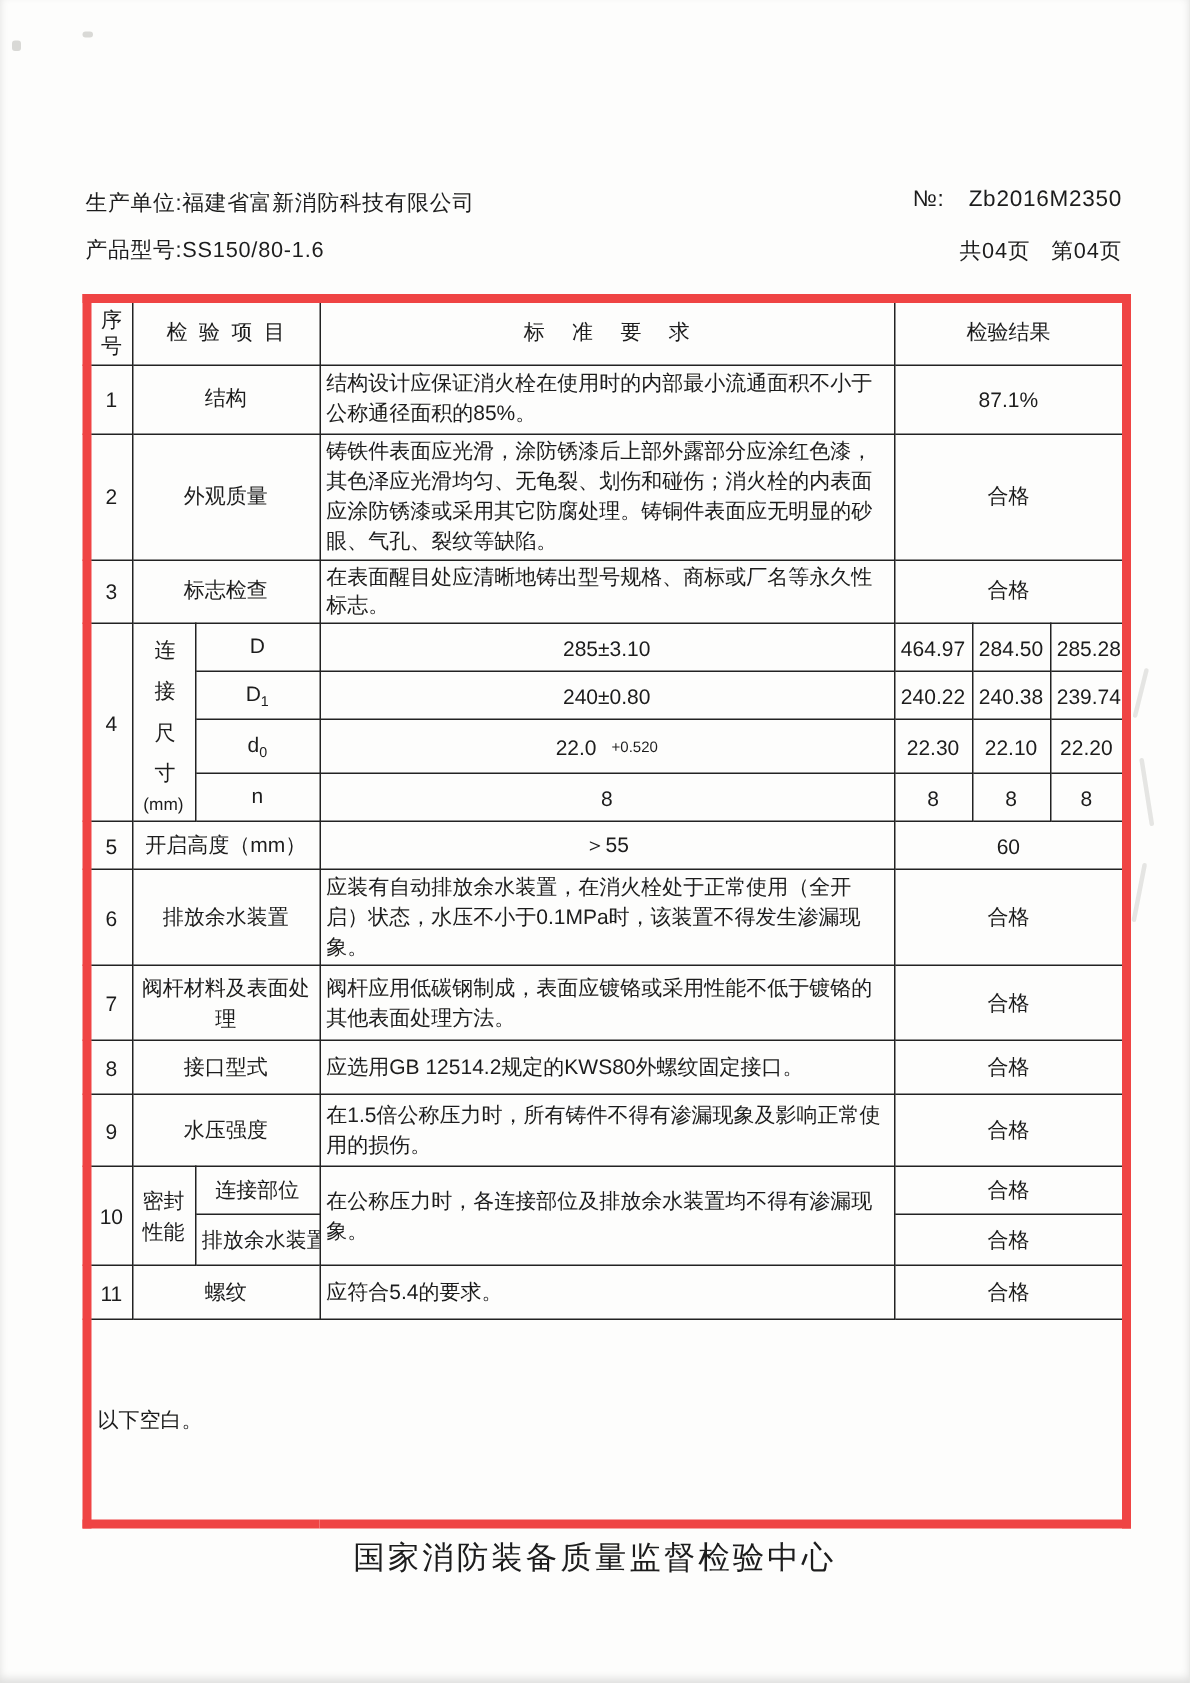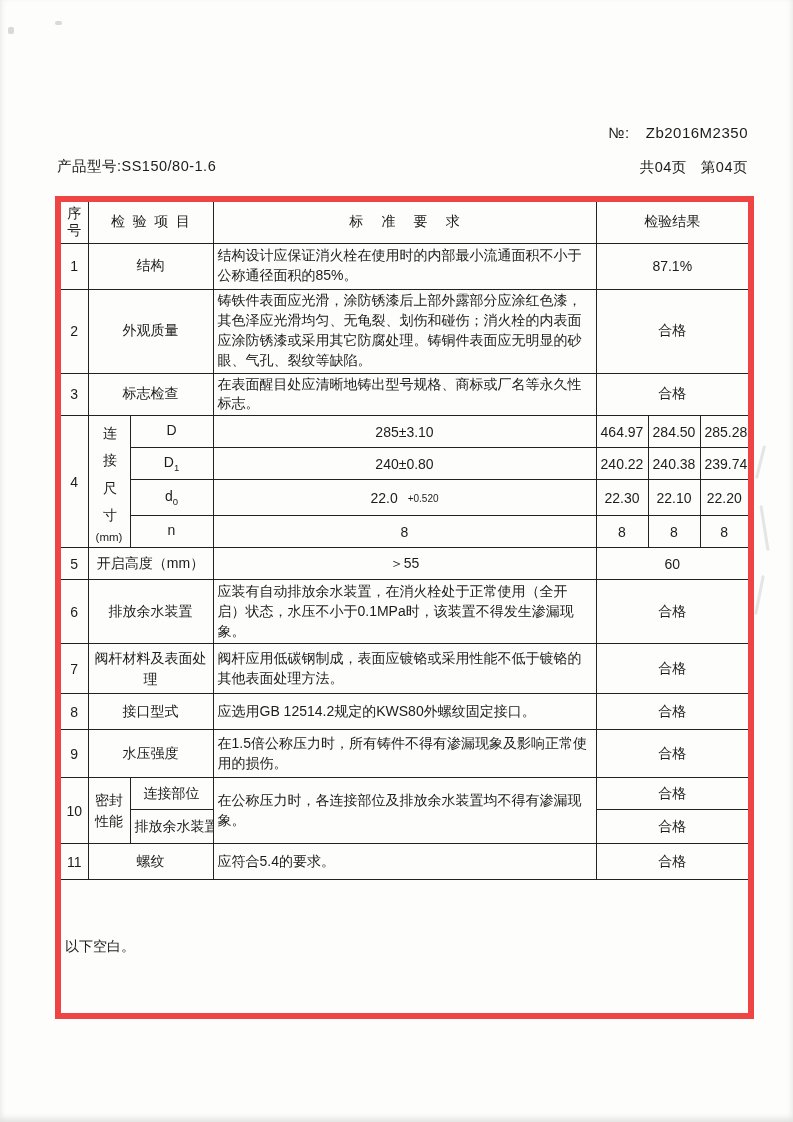--- a/index.html
+++ b/index.html
@@ -61,20 +61,23 @@
 
 <div id="page">
 
   <div class="speck" style="left:8px;top:27px;width:6px;height:7px;"></div>
   <div class="speck" style="left:55px;top:21px;width:7px;height:4px;"></div>
   <div class="bleed" style="left:759px;top:445px;height:34px;transform:rotate(14deg);"></div>
   <div class="bleed" style="left:763px;top:505px;height:46px;transform:rotate(-9deg);"></div>
   <div class="bleed" style="left:758px;top:575px;height:40px;transform:rotate(11deg);"></div>
 
 
+  <div class="meta-line" id="producer-line">
+    <span>生产单位:</span><span>福建省富新消防科技有限公司</span>
+  </div>
 
   <div class="meta-line" id="report-no">
     <span class="no-label">№:</span><span>Zb2016M2350</span>
   </div>
 
   <div class="meta-line" id="model-line">
     <span>产品型号:</span><span>SS150/80-1.6</span>
   </div>
 
   <div class="meta-line" id="page-count">
@@ -215,14 +218,15 @@
     </tr>
 
     <tr style="height:136px">
       <td colspan="7" class="blank-cell">
         <span>以下空白。</span>
       </td>
     </tr>
   </tbody>
     </table>
 
+  <div class="doc-footer">国家消防装备质量监督检验中心</div>
 
 </div>
 
 </body></html>

